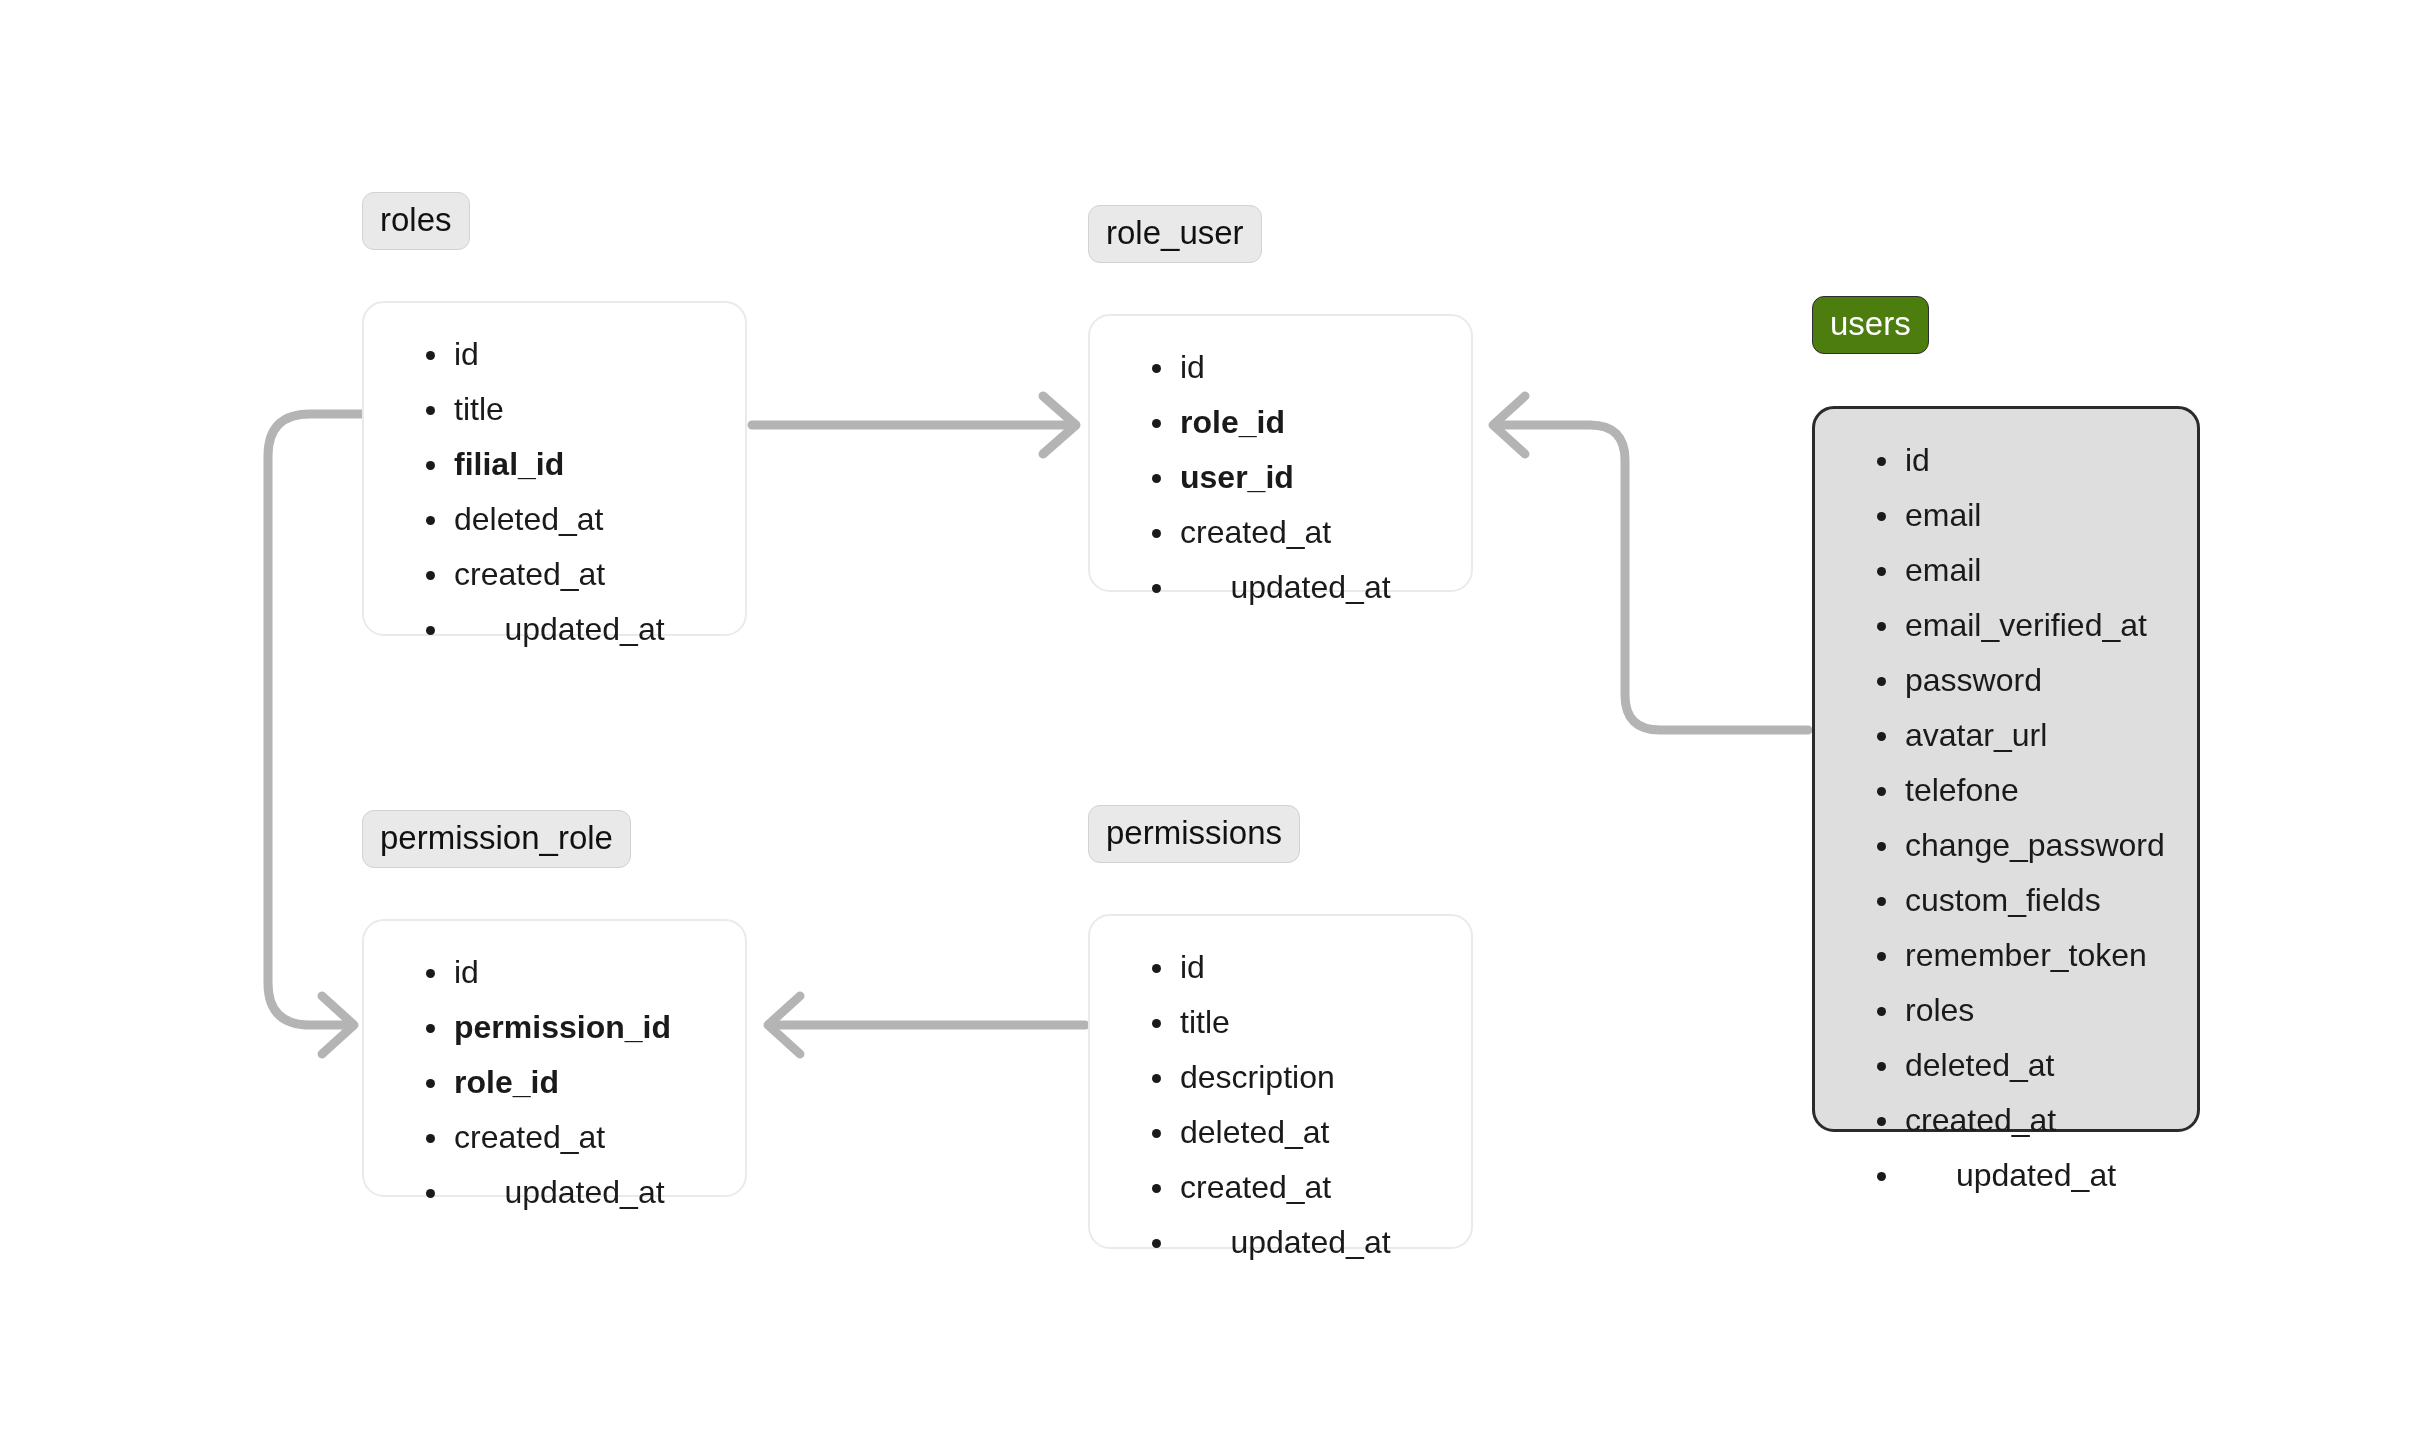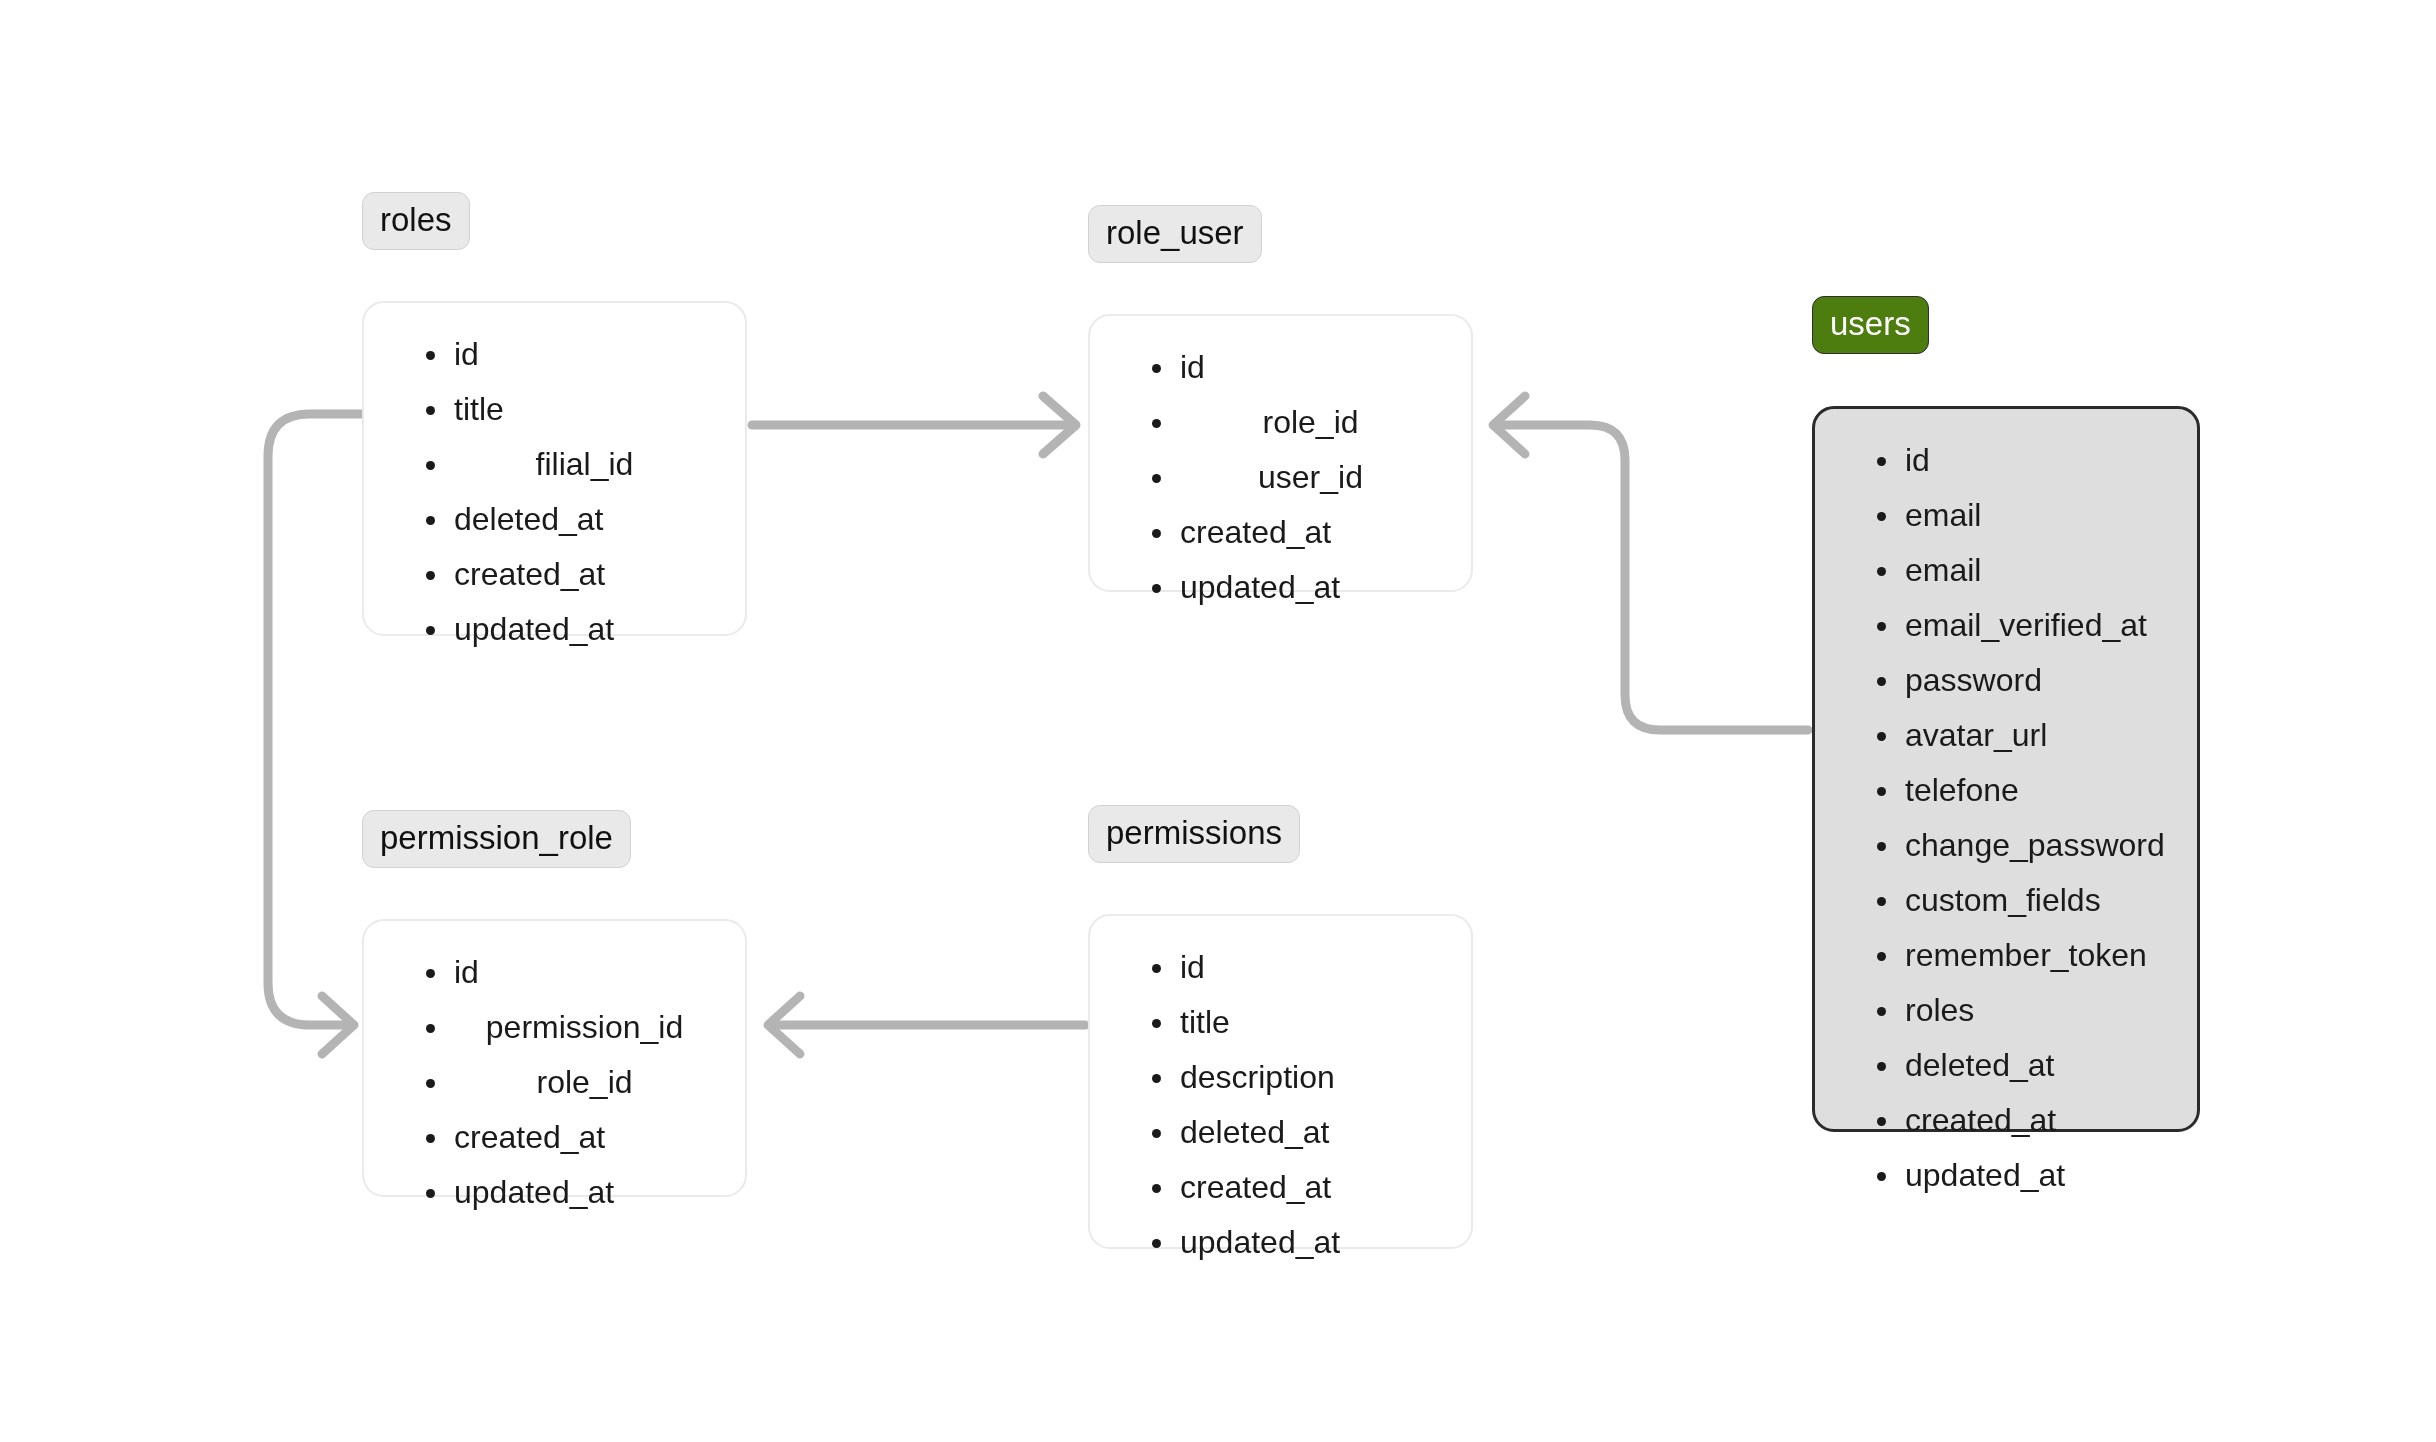--- a/index.html
+++ b/index.html
@@ -68,34 +68,34 @@
     position: relative;
     font-size: 32px;
     line-height: 31px;
     color: #1a1a1a;
     padding: 0 0 0 28px;
     margin-bottom: 24px;
     white-space: nowrap;
   }
   .field-item:last-child {
     margin-bottom: 0;
+    text-align: center;
   }
   .field-item::before {
     content: "";
     position: absolute;
     left: 0;
     top: 12px;
     width: 9px;
     height: 9px;
     border-radius: 50%;
     background: #1a1a1a;
   }
   .field-item.fk {
-    font-weight: normal;
-    text-align: center;
+    font-weight: bold;
   }
 
   
   .table-node.highlighted .table-badge {
     background: #4d7c0f;
     border-color: #2e2e2e;
     color: #ffffff;
   }
   .table-node.highlighted .table-card {
     background: #dedede;

